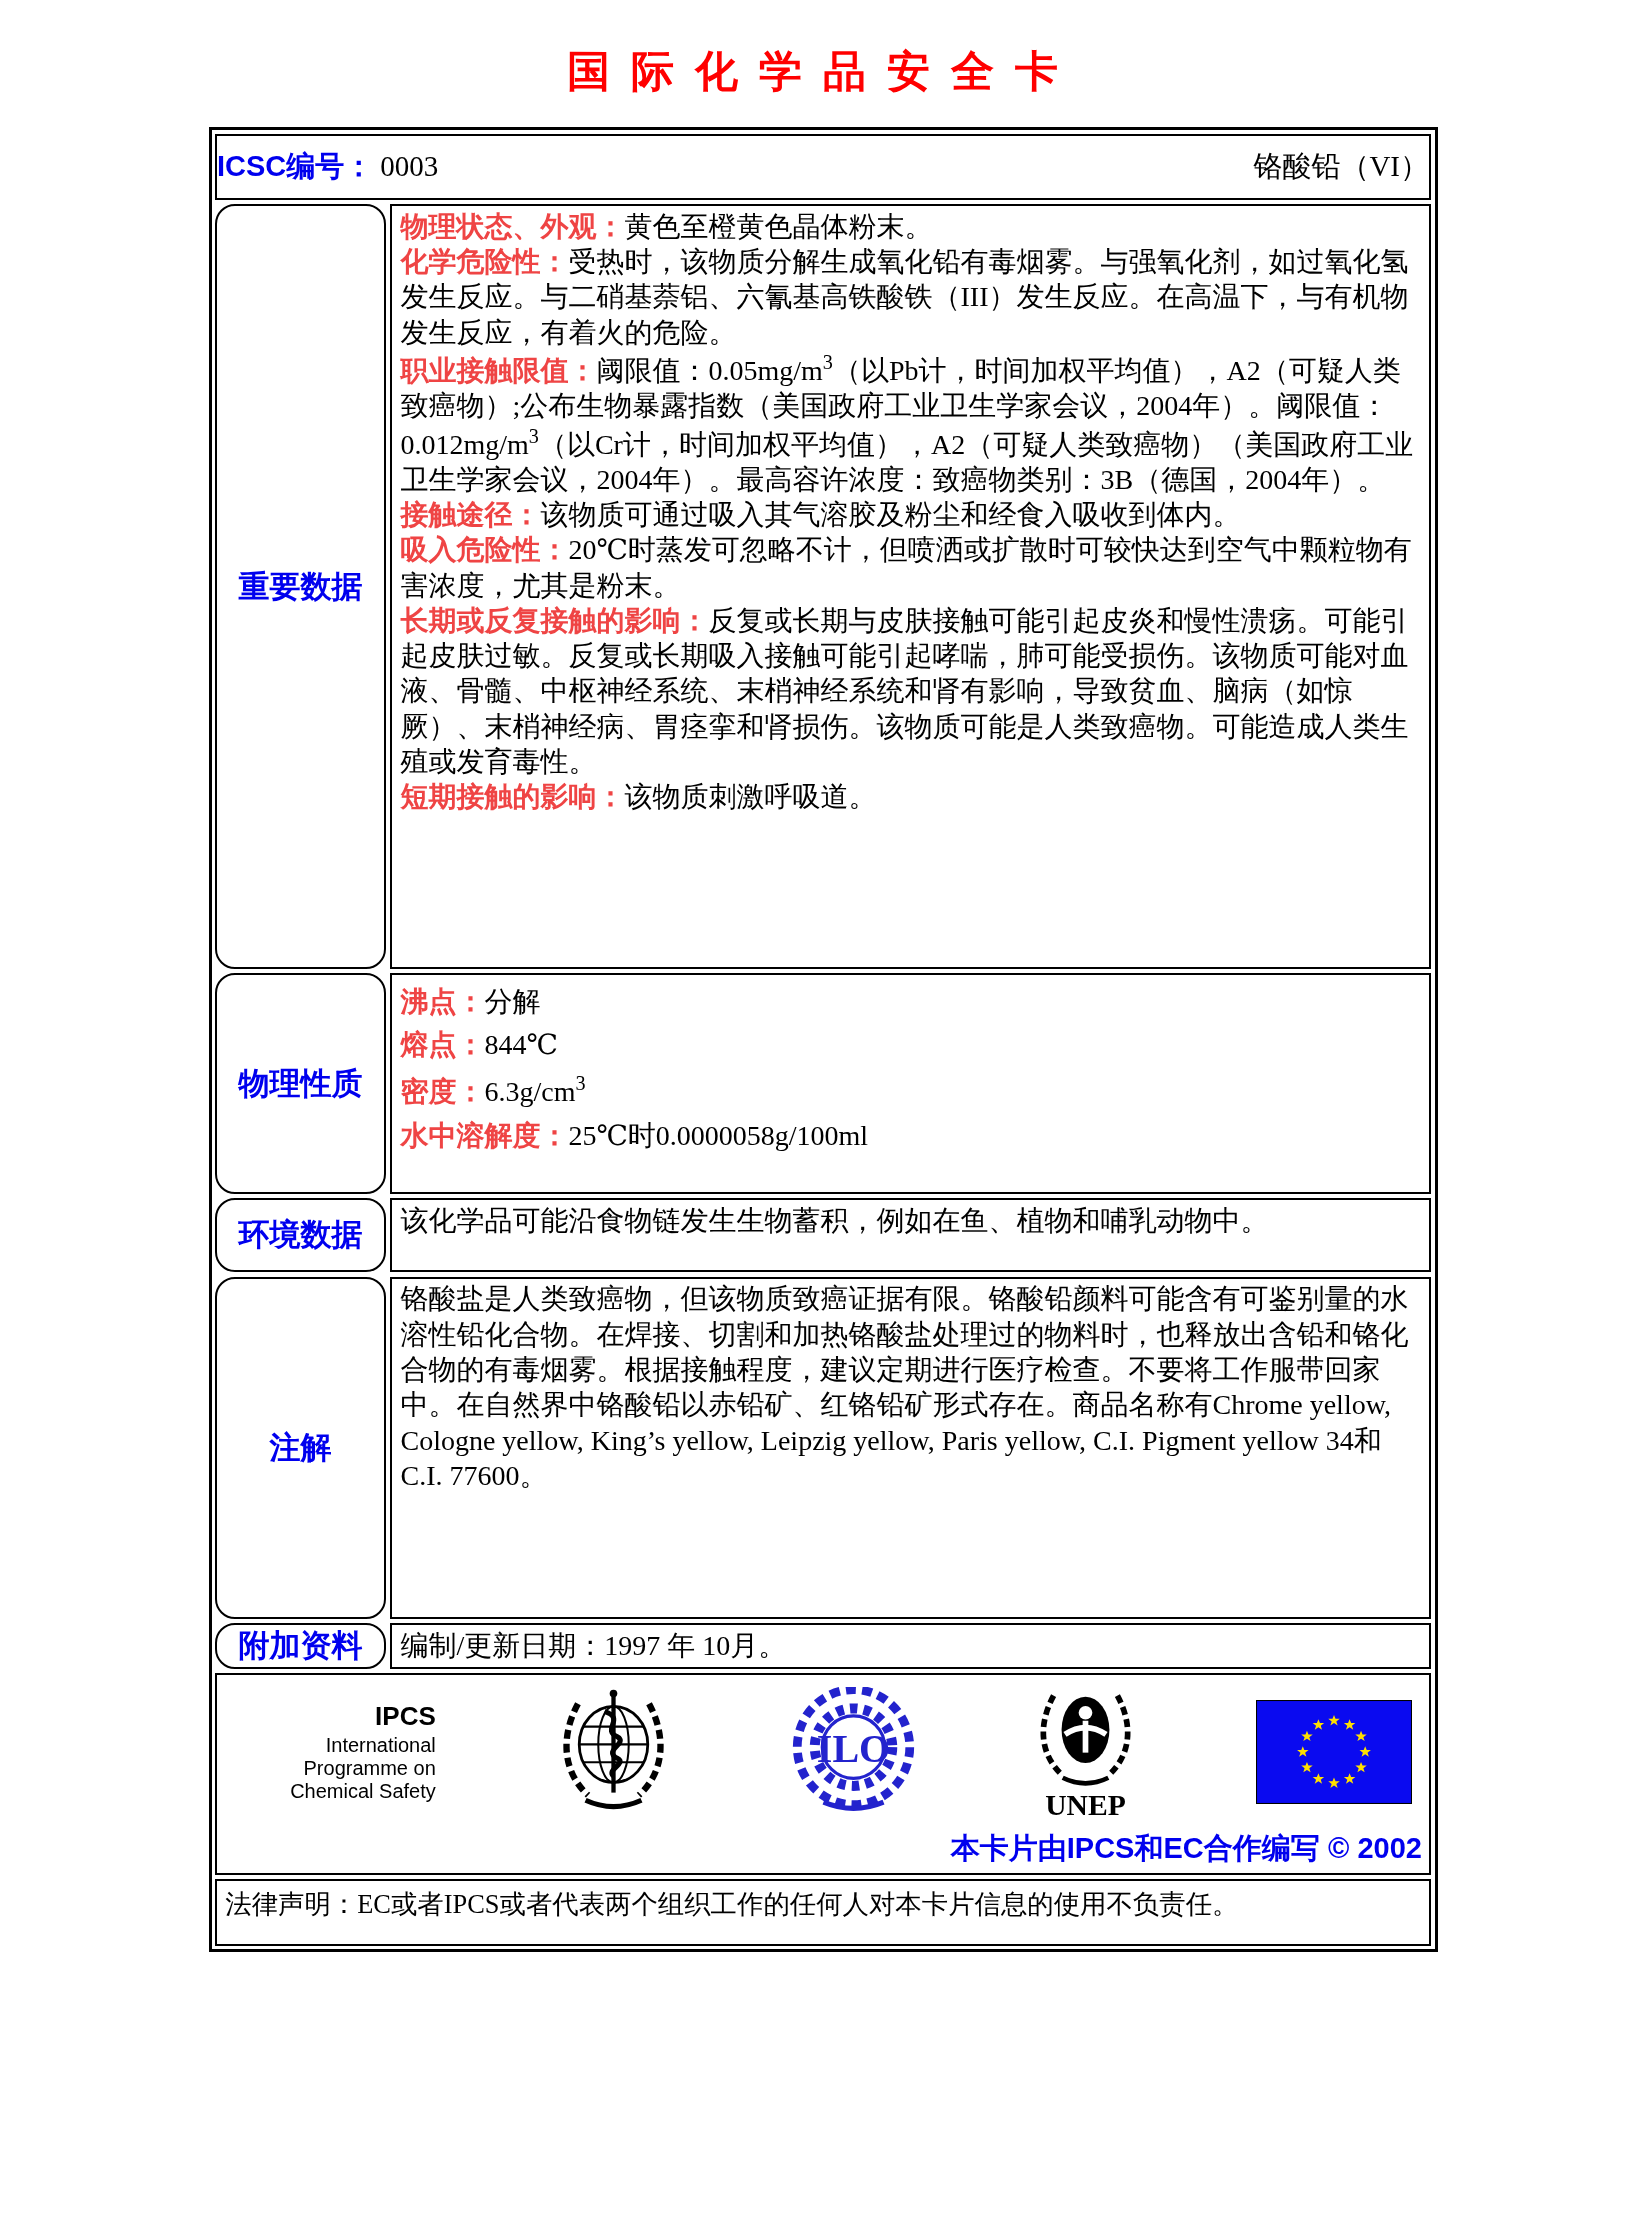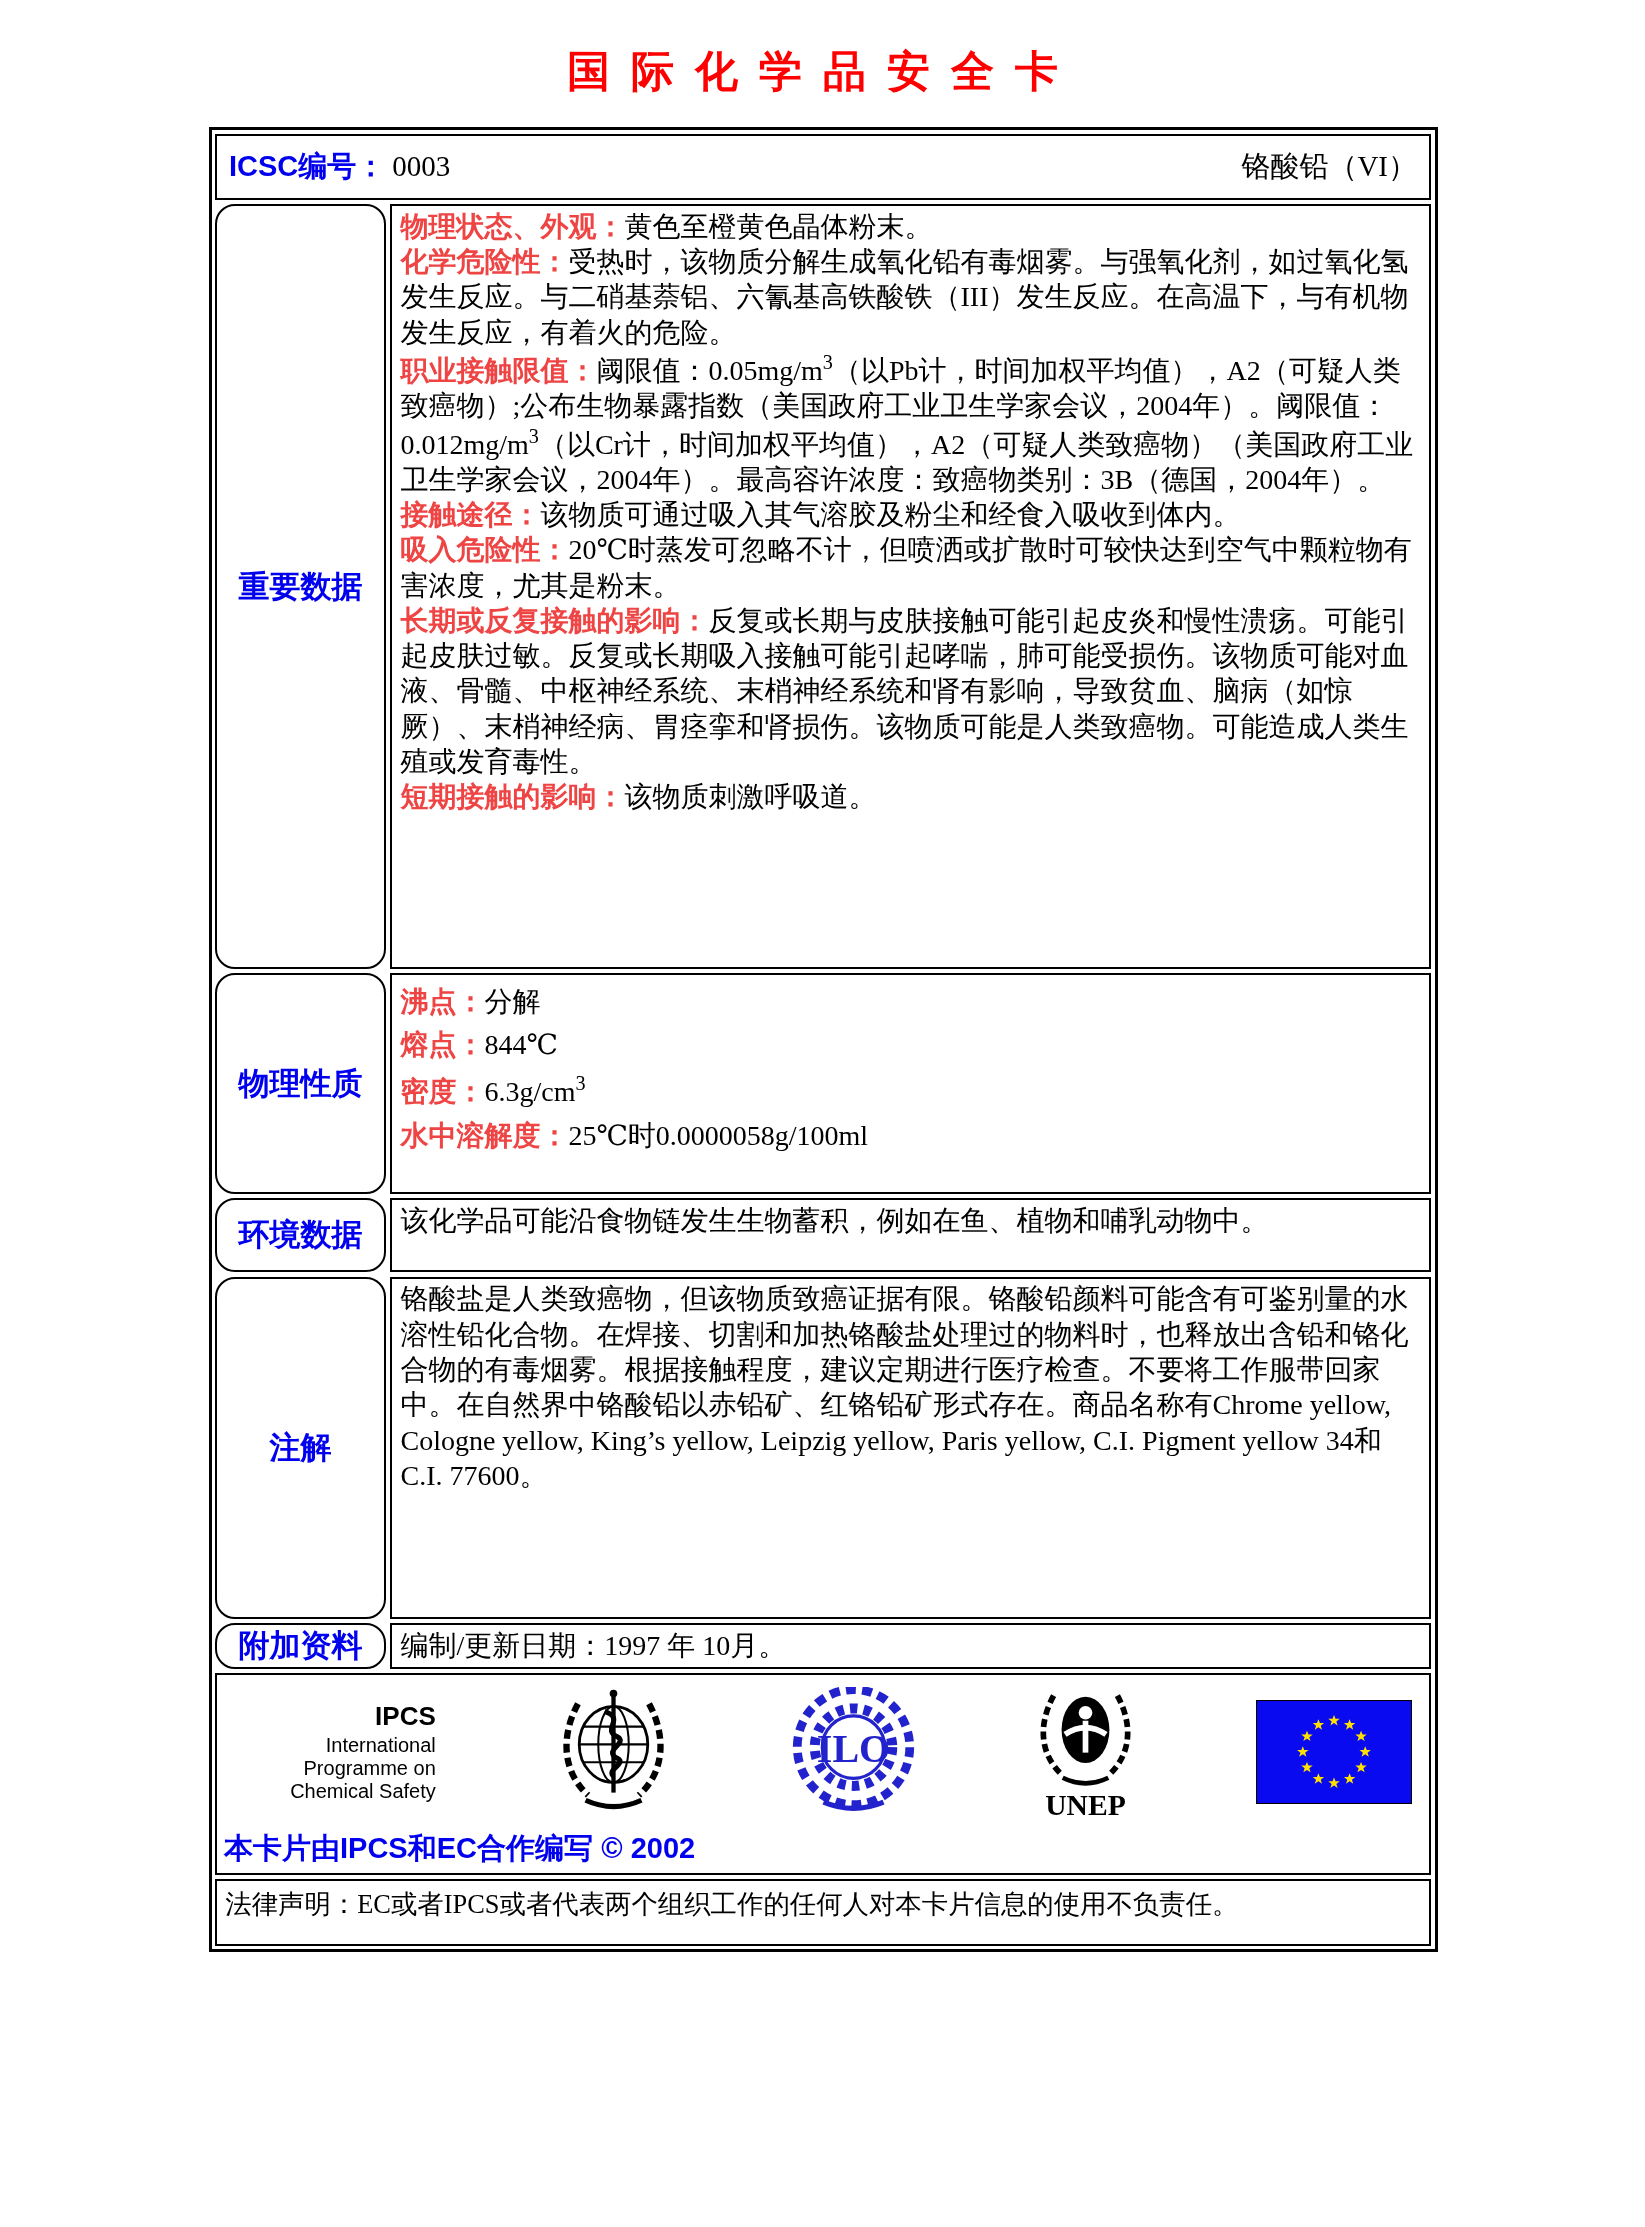--- a/index.html
+++ b/index.html
@@ -43,21 +43,21 @@
     box-sizing: border-box;
     background: #ffffff;
   }
   
   .header-cell {
     flex: 1;
     display: flex;
     justify-content: space-between;
     align-items: center;
     min-height: 66px;
-    padding: 0 12px;
+    padding: 0 0;
     font-size: 29px;
   }
   .icsc-label {
     color: #0000ee;
     font-weight: bold;
     font-family: "Liberation Sans", "DejaVu Sans", sans-serif;
   }
   .icsc-number { color: #000000; margin-left: 7px; }
   .chem-name { color: #000000; }
   
@@ -104,21 +104,21 @@
   }
   .ipcs-block {
     font-family: "Liberation Sans", "DejaVu Sans", sans-serif;
     font-size: 20px;
     line-height: 1.15;
     width: 209px;
   }
   .ipcs-title { font-weight: bold; font-size: 26px; margin-bottom: 2.8px; }
   .logo { flex: 0 0 auto; }
   .credit-line {
-    text-align: left;
+    text-align: right;
     color: #0000ee;
     font-weight: bold;
     font-size: 29px;
     font-family: "Liberation Sans", "DejaVu Sans", sans-serif;
     margin-top: 5.6px;
   }
   .credit-copy { font-weight: bold; margin-left: 8.3px; }
   
   .legal-cell {
     flex: 1;

